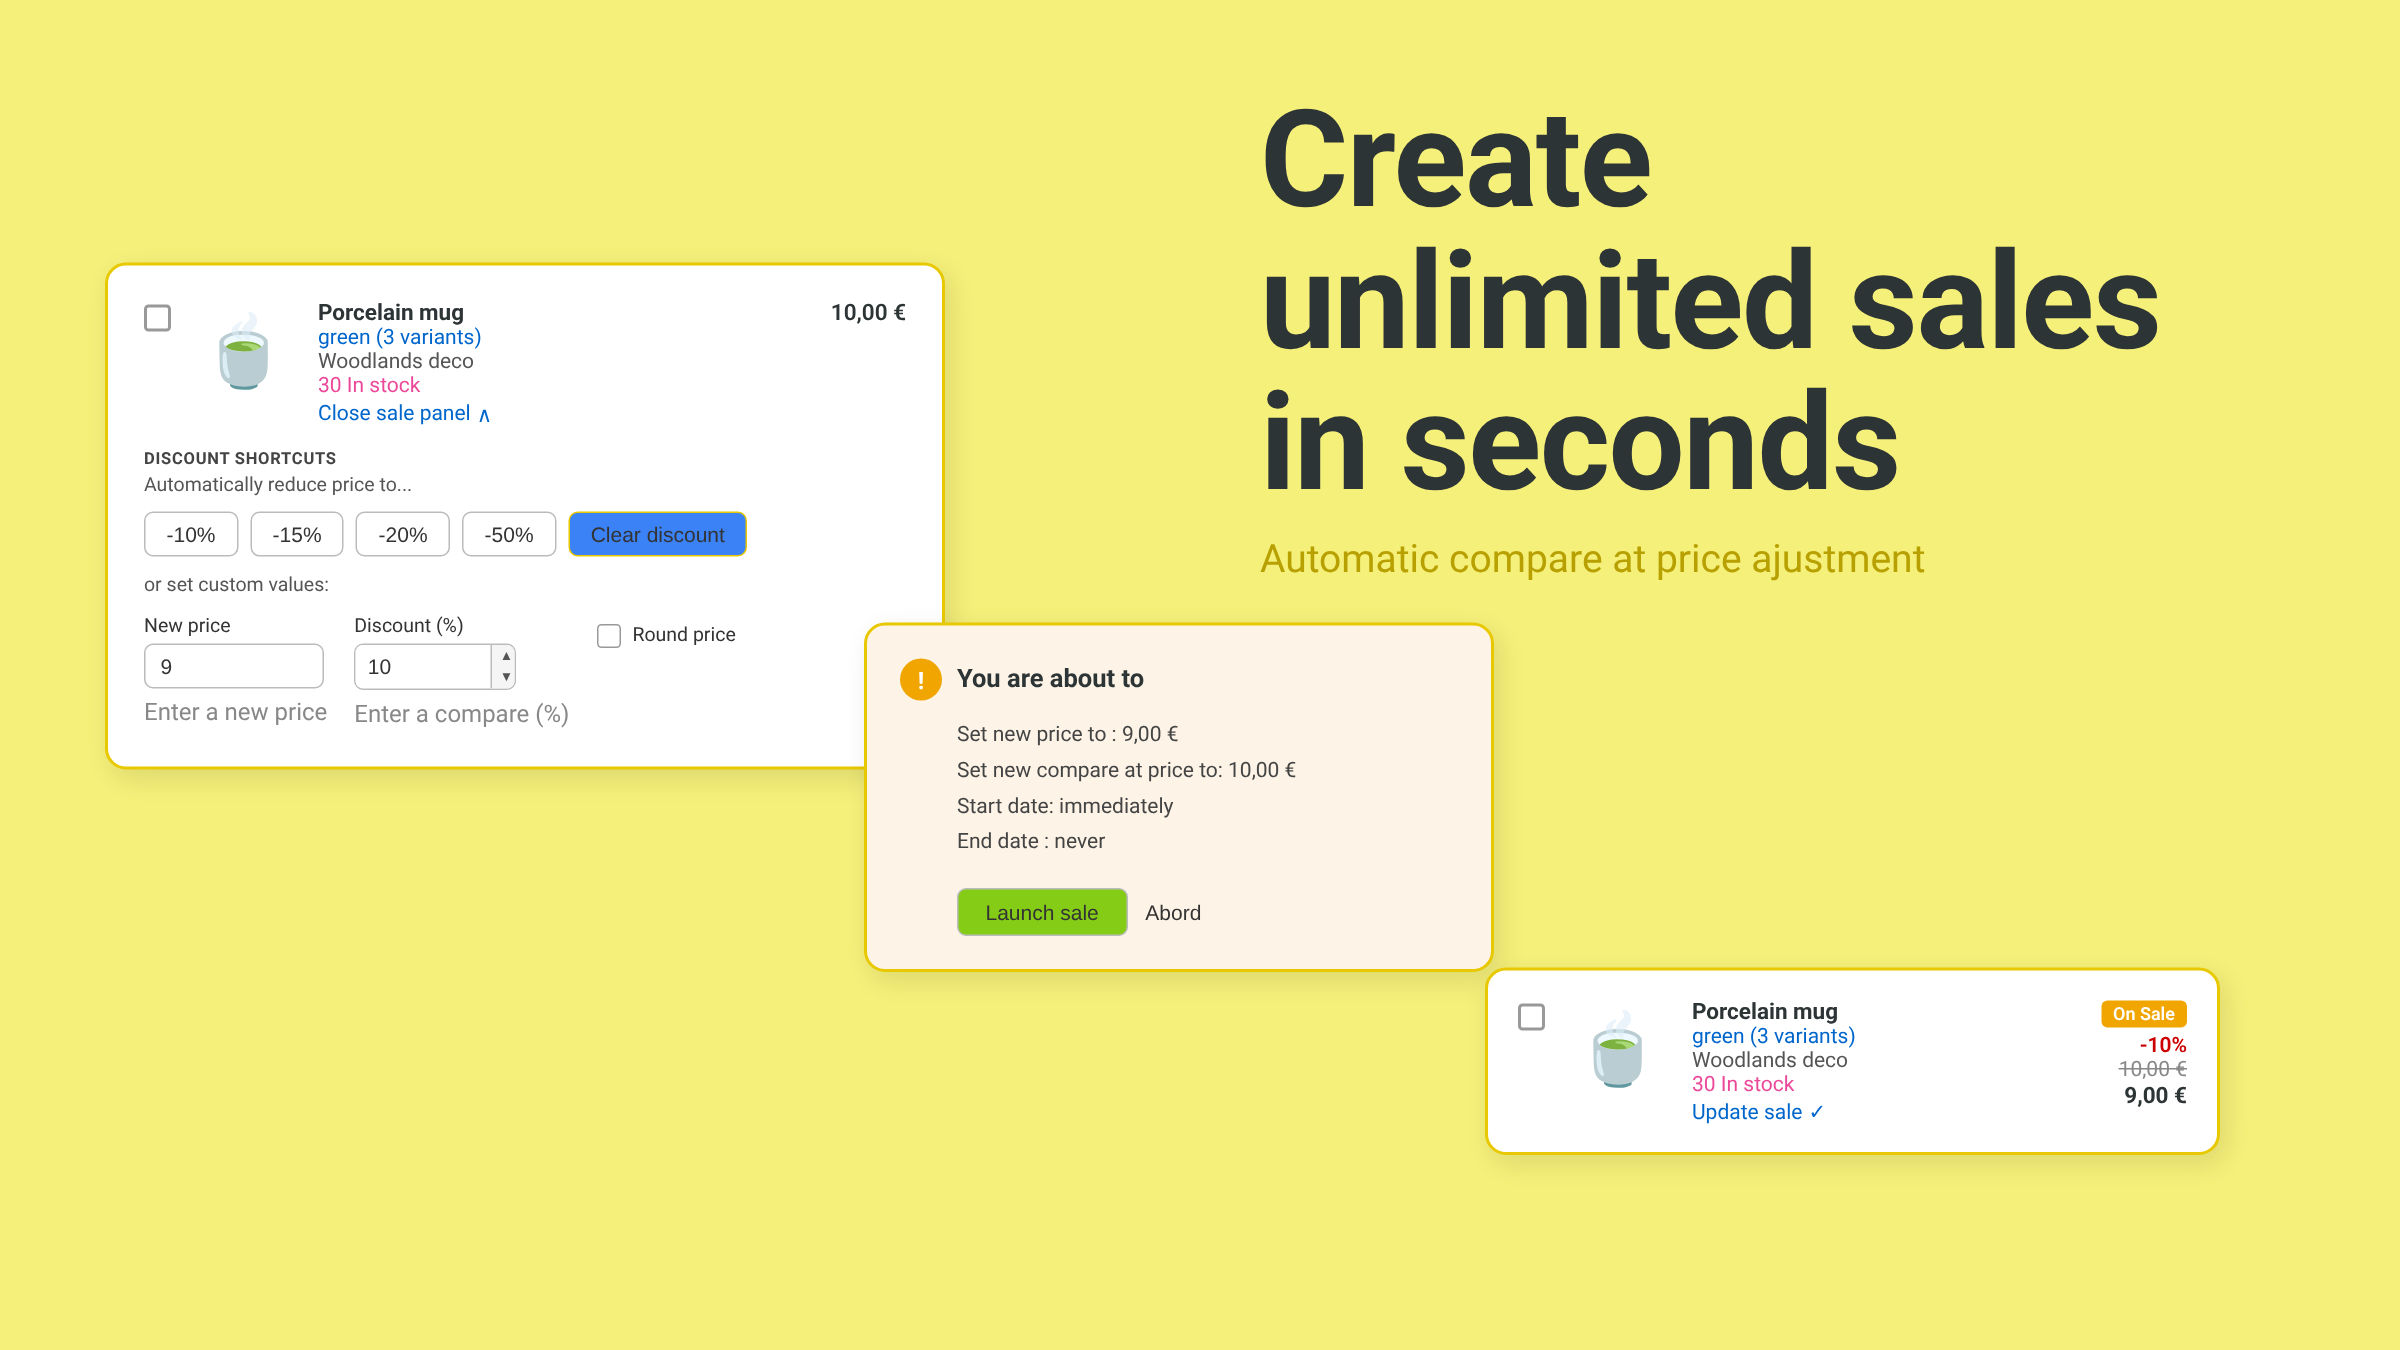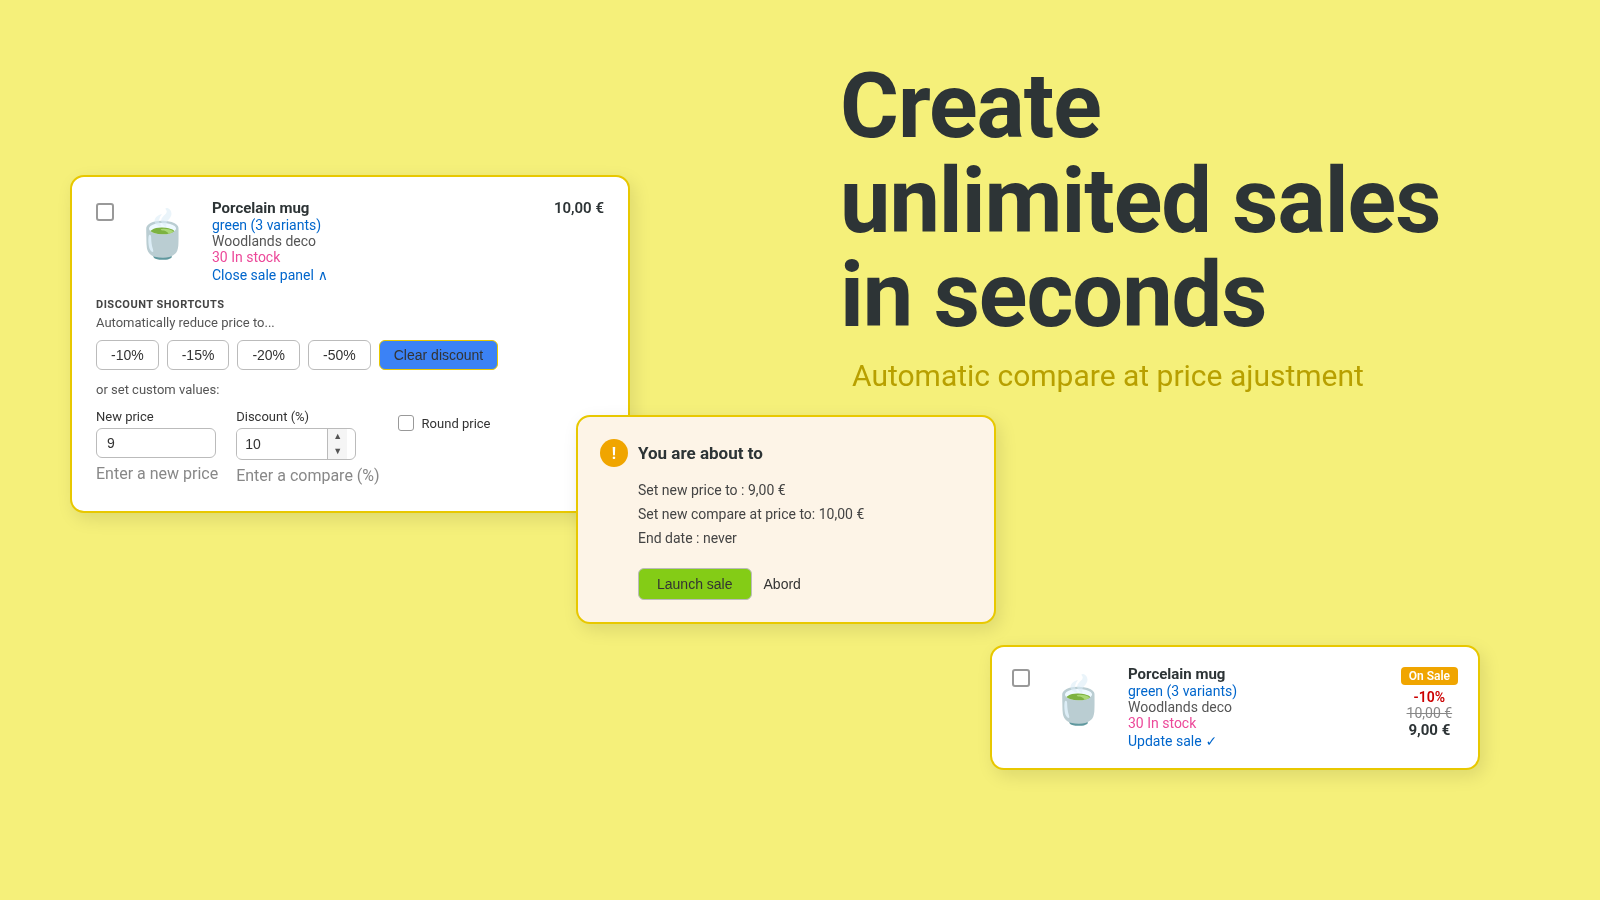--- a/index.html
+++ b/index.html
@@ -23,25 +23,24 @@
 
     .headline-title {
       font-size: 90px;
       font-weight: 700;
       color: #2d3436;
       line-height: 1.05;
       letter-spacing: -1px;
     }
 
     .headline-subtitle {
-      font-size: 30px;
+      font-size: 26px;
       color: #b8a000;
       margin-top: 14px;
       font-weight: 400;
-      margin-left: 12px;
     }
 
     
     .card {
       background: #fff;
       border-radius: 14px;
       border: 2.5px solid #e8c800;
       box-shadow: 4px 6px 18px rgba(0,0,0,0.10);
       position: absolute;
     }
@@ -204,21 +203,21 @@
       color: #888;
       margin-top: 2px;
     }
 
     .field-with-spinner {
       display: flex;
       align-items: center;
       border: 1.5px solid #bbb;
       border-radius: 6px;
       overflow: hidden;
-      width: 120px;
+      width: 108px;
     }
 
     .field-with-spinner input {
       border: none;
       padding: 6px 8px;
       font-size: 14px;
       width: 90px;
       outline: none;
       color: #333;
     }
@@ -340,21 +339,21 @@
       display: flex;
       align-items: flex-start;
       gap: 14px;
     }
 
     .onsale-info {
       flex: 1;
     }
 
     .onsale-pricing {
-      text-align: center;
+      text-align: right;
       flex-shrink: 0;
     }
 
     .badge-onsale {
       background: #f0a500;
       color: #fff;
       font-size: 12px;
       font-weight: 600;
       border-radius: 4px;
       padding: 2px 8px;
@@ -461,20 +460,21 @@
 </div>
 
 <div class="card card-confirm">
   <div class="confirm-header">
     <div class="confirm-icon">!</div>
     <div class="confirm-title">You are about to</div>
   </div>
   <div class="confirm-detail">
     <div>Set new price to : 9,00 €</div>
     <div>Set new compare at price to: 10,00 €</div>
+    <div>Start date: immediately</div>
     <div>End date : never</div>
   </div>
   <div class="confirm-actions">
     <button class="btn-launch">Launch sale</button>
     <button class="btn-abort">Abord</button>
   </div>
 </div>
 
 <div class="card card-onsale">
   <div class="onsale-row">

